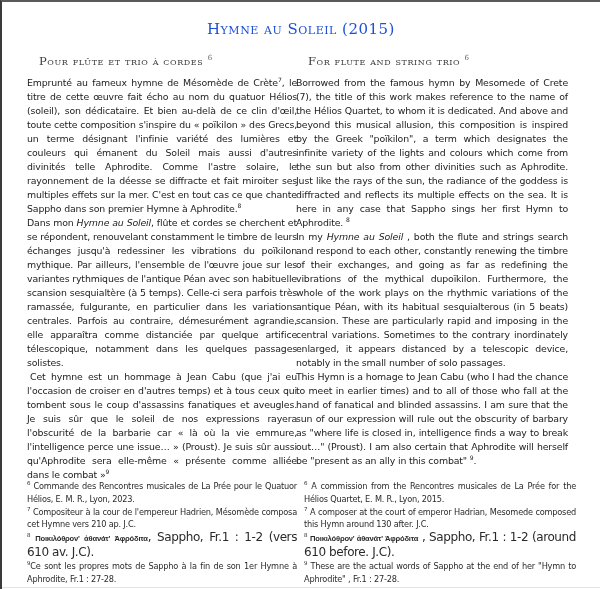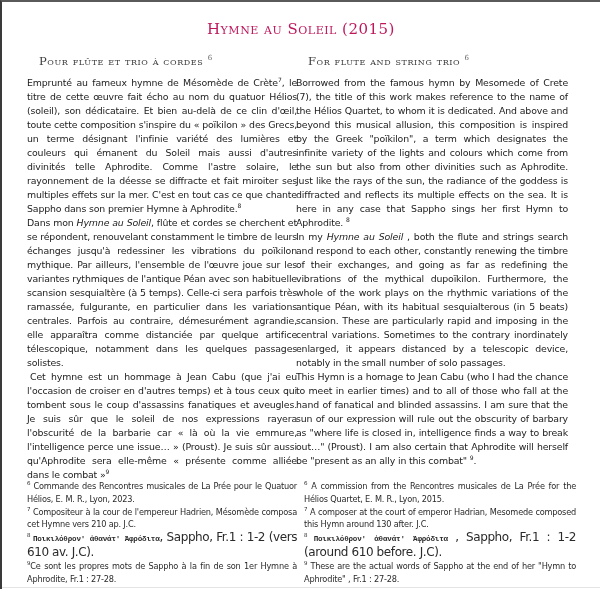--- a/index.html
+++ b/index.html
@@ -35,21 +35,21 @@
     .title {
       position: absolute;
       left: 0;
       right: 0;
       top: 18px;
       text-align: center;
       font-family: "DejaVu Serif", serif;
       font-size: 15px;
       font-variant: small-caps;
       letter-spacing: 0.5px;
-      color: #be185d;
+      color: #1d4ed8;
     }
     .col {
       position: absolute;
       top: 52px;
       width: 270px;
     }
     .col.left { left: 25px; }
     .col.right { left: 294px; width: 272px; }
     .subtitle {
       font-family: "DejaVu Serif", serif;
@@ -98,21 +98,21 @@
     }
     .notes.left { left: 25px; }
     .notes.right { left: 302px; width: 272px; }
     .notes p { margin: 0; }
     .notes sup {
       font-size: 5.5px;
       vertical-align: 4px;
       line-height: 0;
     }
     .greek {
-      font-family: Liberation Mono, monospace;
+      font-family: Liberation Sans, sans-serif;
       font-weight: bold;
       font-size: 7.6px;
     }
     .cond {
       letter-spacing: -0.4px;
       font-size: 12px;
     }
   </style>
 </head>
 <body>

